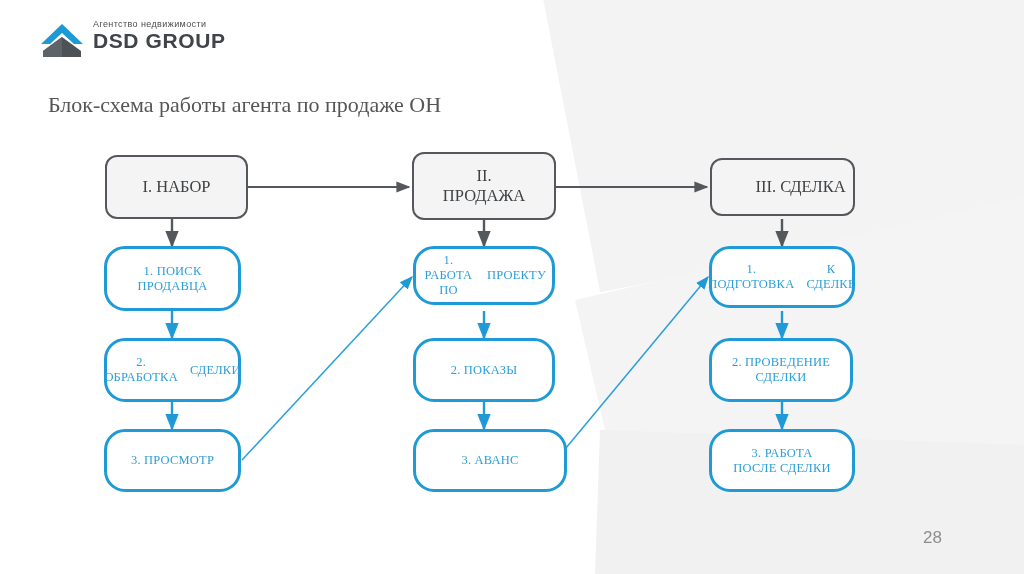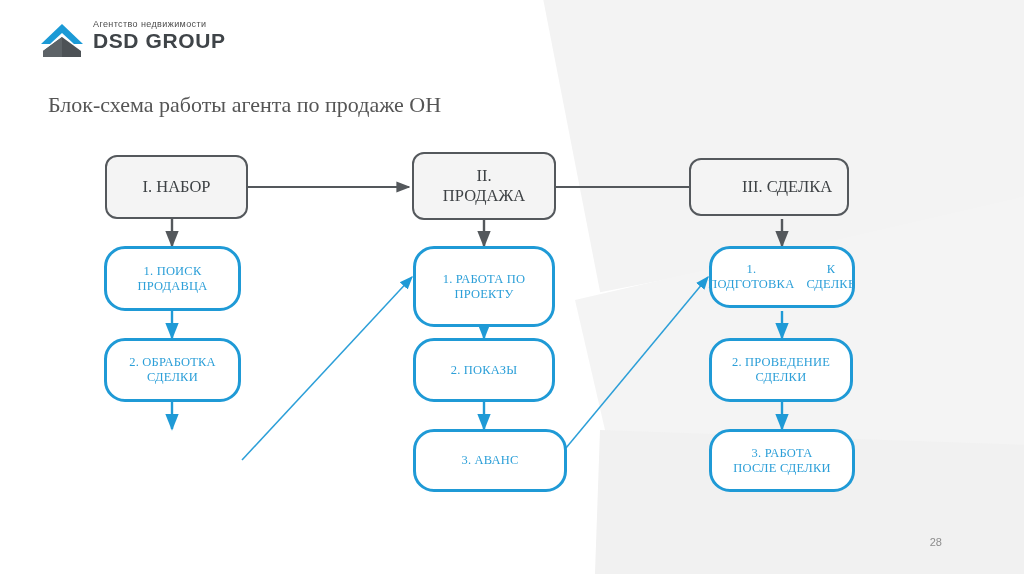--- a/index.html
+++ b/index.html
@@ -114,21 +114,21 @@
     position: absolute;
     left: 0; top: 0;
     width: 1024px; height: 574px;
     overflow: visible;
   }
 
   .page-number {
     position: absolute;
     right: 82px; bottom: 26px;
     font-family: "Liberation Sans", sans-serif;
-    font-size: 11px;
+    font-size: 17px;
     color: #8d8d8d;
   }
 </style>
 </head>
 <body>
 
 <div id="slide">
 
   <div class="bg-layer">
     <div class="bg-band-a"></div>
@@ -187,34 +187,37 @@
 
   <div class="node phase" style="left:105px; top:155px; width:143px; height:64px;">
     <span>I. НАБОР</span>
   </div>
 
   <div class="node phase" style="left:412px; top:152px; width:144px; height:68px; flex-direction:column;">
     <span>II.</span>
     <span>ПРОДАЖА</span>
   </div>
 
-  <div class="node phase" style="left:689px; top:158px; width:160px; height:58px;padding-left:36px;">
+  <div class="node phase" style="left:710px; top:158px; width:145px; height:58px;padding-left:36px;">
     <span>III. СДЕЛКА</span>
   </div>
 
   <div class="node step" style="left:104px; top:246px; width:137px; height:65px; flex-direction:column;">
     <span>1. ПОИСК</span>
     <span>ПРОДАВЦА</span>
   </div>
-  <div class="node step" style="left:104px; top:338px; width:137px; height:64px; flex-direction:column;">
+  <div class="node step" style="left:104px; top:338px; width:137px; height:64px; ">
     <span>2. ОБРАБОТКА</span>
     <span>СДЕЛКИ</span>
   </div>
-
-  <div class="node step" style="left:413px; top:246px; width:142px; height:81px; flex-direction:column;">
+  <div class="node step" style="left:104px; top:429px; width:137px; height:63px;">
+    <span>3. ПРОСМОТР</span>
+  </div>
+
+  <div class="node step" style="left:413px; top:246px; width:142px; height:59px; ">
     <span>1. РАБОТА ПО</span>
     <span>ПРОЕКТУ</span>
   </div>
   <div class="node step" style="left:413px; top:338px; width:142px; height:64px;">
     <span>2. ПОКАЗЫ</span>
   </div>
   <div class="node step" style="left:413px; top:429px; width:154px; height:63px;">
     <span>3. АВАНС</span>
   </div>
 

